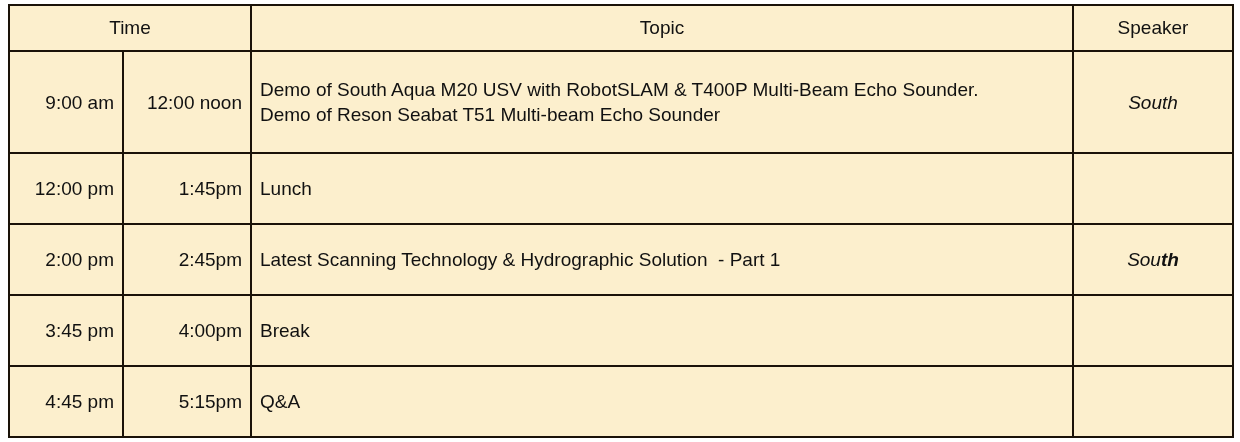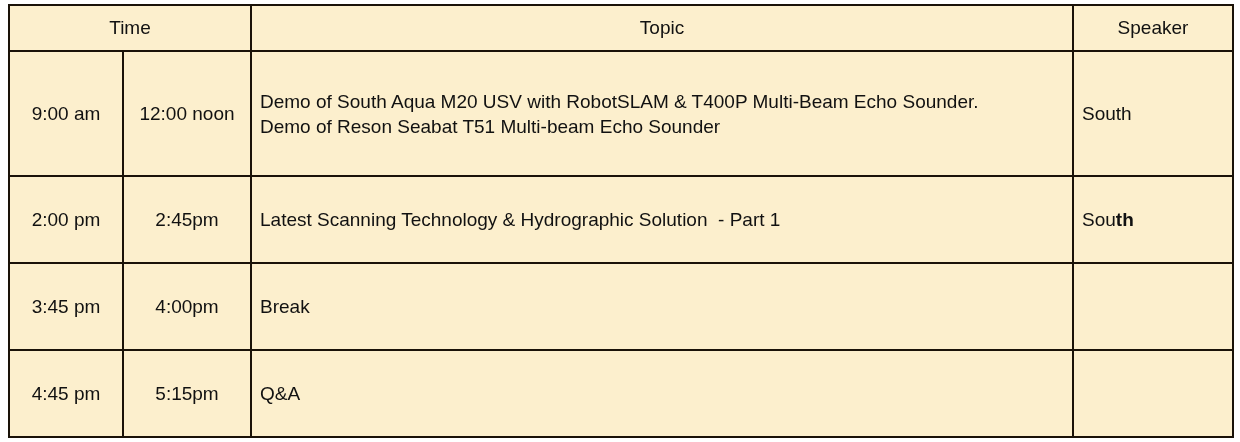--- a/index.html
+++ b/index.html
@@ -47,29 +47,31 @@
   col.c-topic { width: 822px; }
   col.c-spk   { width: 160px; }
 
   th.hdr {
     font-weight: bold;
     text-align: center;
     font-size: 20px;
     height: 46px;
   }
   td.time {
-    text-align: center;
+    text-align: right;
     white-space: nowrap;
     border-radius: 8px;
   }
   td.topic {
     text-align: left;
   }
   td.speaker {
+    text-align: center;
     white-space: nowrap;
+    font-style: italic;
   }
   td.topic .line { display: block; white-space: pre; }
   .bold-frag { font-weight: bold; }
   .r-tall { height: 62px; }
   .r-short { height: 43px; }
 </style>
 </head>
 <body>
 
 <div class="sheet">
@@ -91,20 +93,28 @@
         <tr class="r-tall">
           <td class="time">9:00 am</td>
           <td class="time">12:00 noon</td>
           <td class="topic">
             <span class="line">Demo of South Aqua M20 USV with RobotSLAM &amp; T400P Multi-Beam Echo Sounder.</span>
             <span class="line">Demo of Reson Seabat T51 Multi-beam Echo Sounder</span>
           </td>
           <td class="speaker">South</td>
         </tr>
         <tr class="r-short">
+          <td class="time">12:00 pm</td>
+          <td class="time">1:45pm</td>
+          <td class="topic">
+            <span class="line">Lunch</span>
+          </td>
+          <td class="speaker"></td>
+        </tr>
+        <tr class="r-short">
           <td class="time">2:00 pm</td>
           <td class="time">2:45pm</td>
           <td class="topic">
             <span class="line">Latest Scanning Technology &amp; Hydrographic Solution  - Part 1</span>
           </td>
           <td class="speaker"><span>Sou</span><span class="bold-frag">th</span></td>
         </tr>
         <tr class="r-short">
           <td class="time">3:45 pm</td>
           <td class="time">4:00pm</td>

